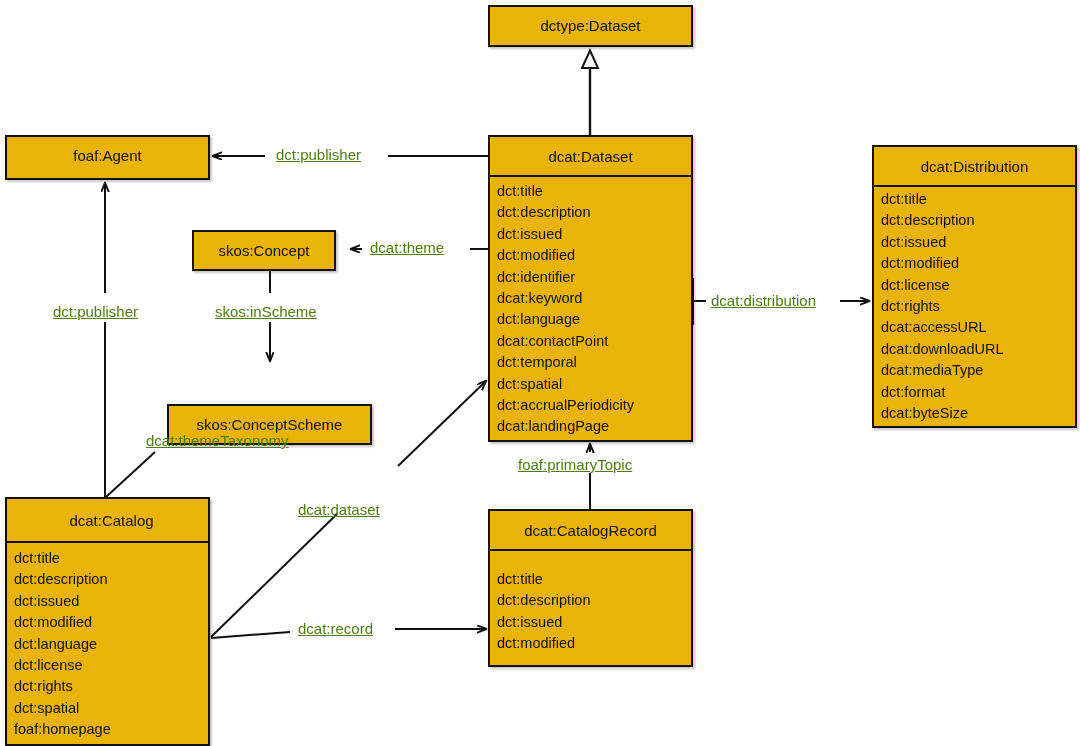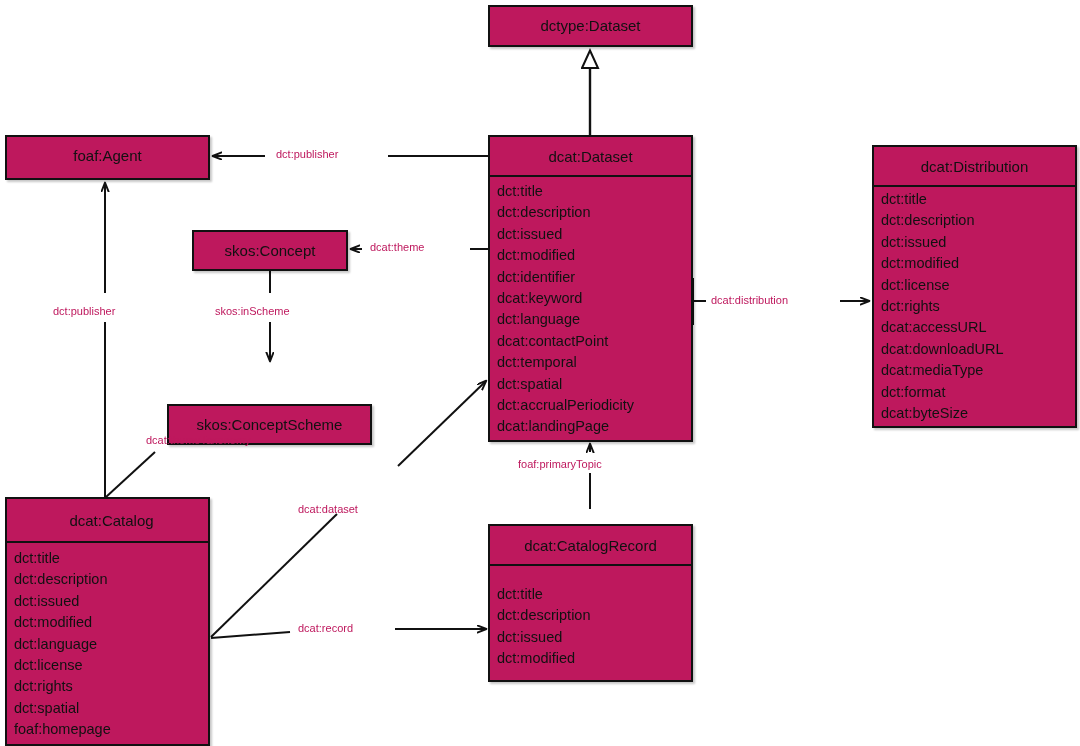--- a/index.html
+++ b/index.html
@@ -20,21 +20,21 @@
     position: absolute;
     left: 0;
     top: 0;
     width: 1080px;
     height: 746px;
     pointer-events: none;
   }
   .node {
     position: absolute;
     box-sizing: border-box;
-    background: #be185d;
+    background: #eab308;
     border: 2px solid #111111;
     box-shadow: 2px 2px 2px rgba(0,0,0,0.22);
   }
   .node-title {
     text-align: center;
     font-size: 15px;
     line-height: 17px;
     padding: 10px 4px 9px 4px;
     white-space: nowrap;
     color: #111111;
@@ -47,25 +47,26 @@
     padding: 4px 0 0 7px;
   }
   .attr {
     font-size: 14.5px;
     line-height: 21.4px;
     white-space: nowrap;
     color: #111111;
   }
   .edge-label {
     position: absolute;
-    font-size: 11px;
+    font-size: 15px;
     line-height: 17px;
     white-space: nowrap;
     background: transparent;
-    color: #be185d;
+    color: #4d7c0f;
+    text-decoration: underline;
   }
 </style>
 </head>
 <body>
 
 <div id="canvas">
 
   <svg class="edges" viewBox="0 0 1080 746" xmlns="http://www.w3.org/2000/svg">
     <defs>
       <marker id="arrow-open" markerWidth="12" markerHeight="12" refX="9.2" refY="4" orient="auto" markerUnits="userSpaceOnUse">
@@ -163,21 +164,21 @@
       <div class="attr">dct:license</div>
       <div class="attr">dct:rights</div>
       <div class="attr">dcat:accessURL</div>
       <div class="attr">dcat:downloadURL</div>
       <div class="attr">dcat:mediaType</div>
       <div class="attr">dct:format</div>
       <div class="attr">dcat:byteSize</div>
     </div>
   </div>
 
-  <div class="node" style="left:192px; top:230px; width:156px; height:41px;">
+  <div class="node" style="left:192px; top:230px; width:144px; height:41px;">
     <div class="node-title">skos:Concept</div>
   </div>
 
   <div class="node" style="left:167px; top:364px; width:205px; height:41px;margin-top:40px;">
     <div class="node-title">skos:ConceptScheme</div>
   </div>
 
   <div class="node has-attrs" style="left:5px; top:497px; width:205px; height:249px;">
     <div class="node-title" style="padding:13px 4px 12px 12px;">dcat:Catalog</div>
     <div class="attrs" style="padding-top:5px;">
@@ -186,21 +187,21 @@
       <div class="attr">dct:issued</div>
       <div class="attr">dct:modified</div>
       <div class="attr">dct:language</div>
       <div class="attr">dct:license</div>
       <div class="attr">dct:rights</div>
       <div class="attr">dct:spatial</div>
       <div class="attr">foaf:homepage</div>
     </div>
   </div>
 
-  <div class="node has-attrs" style="left:488px; top:509px; width:205px; height:158px;margin-top:15px;">
+  <div class="node has-attrs" style="left:488px; top:509px; width:205px; height:158px;">
     <div class="node-title">dcat:CatalogRecord</div>
     <div class="attrs" style="padding-top:18px;">
       <div class="attr">dct:title</div>
       <div class="attr">dct:description</div>
       <div class="attr">dct:issued</div>
       <div class="attr">dct:modified</div>
     </div>
   </div>
 
   <div class="edge-label" style="left:276px; top:146px;">dct:publisher</div>

